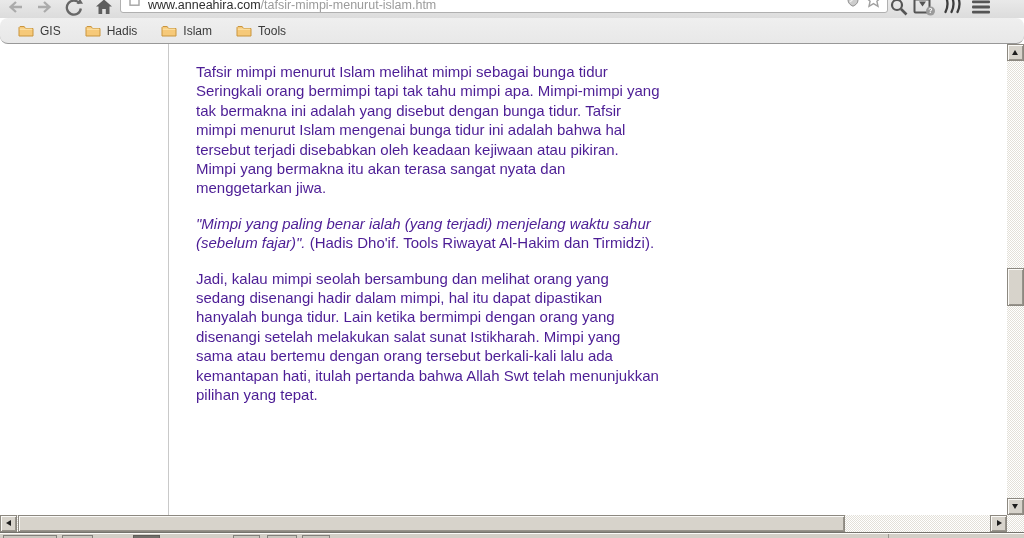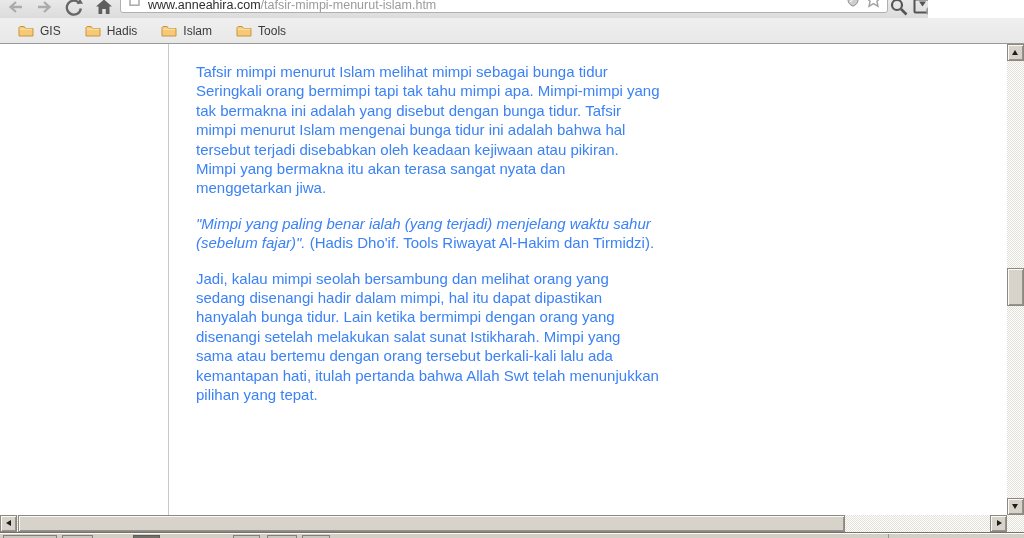--- a/index.html
+++ b/index.html
@@ -1,44 +1,44 @@
 <!DOCTYPE html>
 <html><head>
 <meta charset="utf-8">
 <style>
   html,body{margin:0;padding:0;width:1024px;height:538px;overflow:hidden;
     font-family:"Liberation Sans",sans-serif;background:#fff;}
   *{box-sizing:border-box;}
 
   
-  .toolbar{position:absolute;left:0;top:0;width:928px;height:18px;
+  .toolbar{position:absolute;left:0;top:0;width:1024px;height:18px;
     background:linear-gradient(#e9e9e9,#dcdcdc);overflow:hidden;}
   .tb-icon{position:absolute;top:-3px;width:20px;height:20px;cursor:pointer;}
   .omnibox{position:absolute;left:120px;top:-8px;width:768px;height:21px;
     background:#fff;border:1px solid #b0b0b0;border-radius:3px;}
   .omni-page-icon{position:absolute;left:8px;bottom:2px;}
   .omni-url{position:absolute;left:27px;bottom:0px;font-size:12.5px;white-space:nowrap;}
   .omni-url .host{color:#2e2e2e;}
   .omni-url .path{color:#9b9b9b;}
   .omni-shield{position:absolute;right:28px;bottom:1px;cursor:pointer;}
   .omni-star{position:absolute;right:5px;bottom:0px;cursor:pointer;}
 
   
   .bookmarks{position:absolute;left:0;top:18px;width:1024px;height:26px;
     background:linear-gradient(#efefef,#e8e8e8);border-bottom:1px solid #989898;
-    display:flex;align-items:center;padding-left:10px;}
+    display:flex;align-items:center;padding-left:10px;border-radius:8px;}
   .bm-item{display:flex;align-items:center;gap:6px;padding:2px 8px;margin-right:8px;
     border-radius:2px;cursor:pointer;}
   .bm-label{font-size:12px;color:#3a3a3a;}
 
   
   .page{position:absolute;left:0;top:44px;width:1007px;height:471px;background:#fff;overflow:hidden;}
   .v-divider{position:absolute;left:168px;top:0;width:1px;height:471px;background:#c9c9c9;}
   .article{position:absolute;left:196px;top:18px;width:465px;
-    font-size:15px;line-height:19.4px;color:#3b82f6;}
+    font-size:15px;line-height:19.4px;color:#4c1d95;}
   .article p{margin:0 0 16px 0;}
   .italic{font-style:italic;}
 
   
   .checker{background:conic-gradient(#e3e0d8 90deg,#ffffff 90deg 180deg,#e3e0d8 180deg 270deg,#ffffff 270deg);
     background-size:2px 2px;}
   .sb-btn{position:absolute;width:17px;height:17px;background:#d7d3cb;
     border:1px solid #8c8880;box-shadow:inset 1px 1px 0 #fbfaf7,inset -1px -1px 0 #97938b;
     cursor:pointer;}
   .sb-thumb{position:absolute;background:#d7d3cb;border:1px solid #8c8880;

